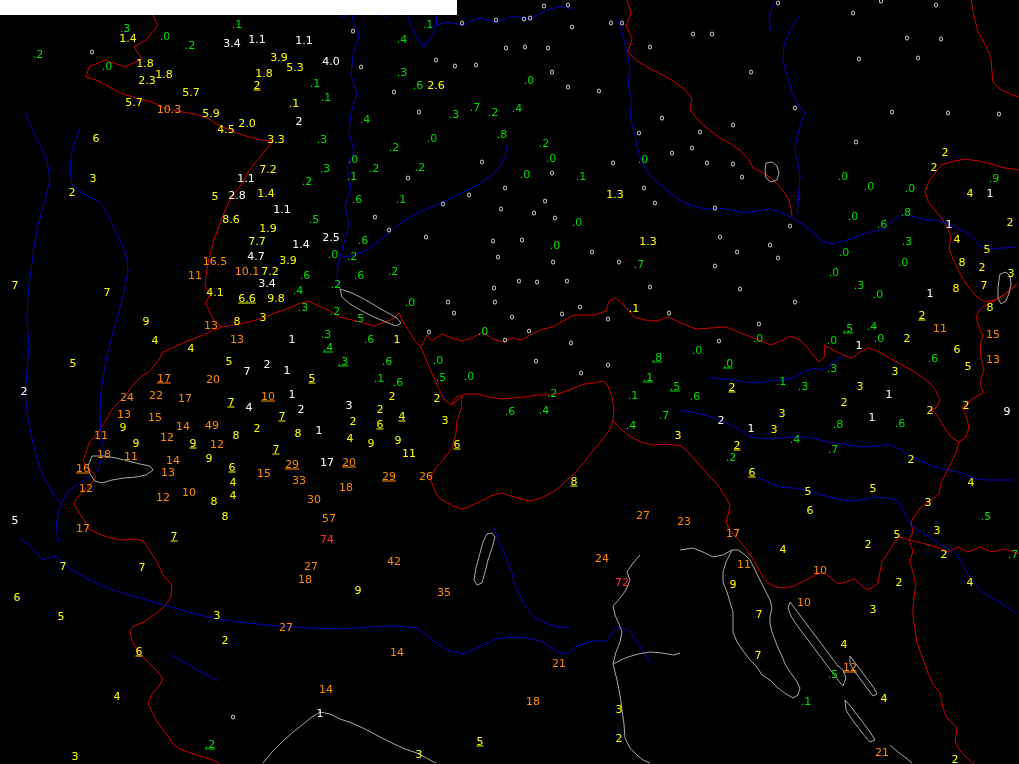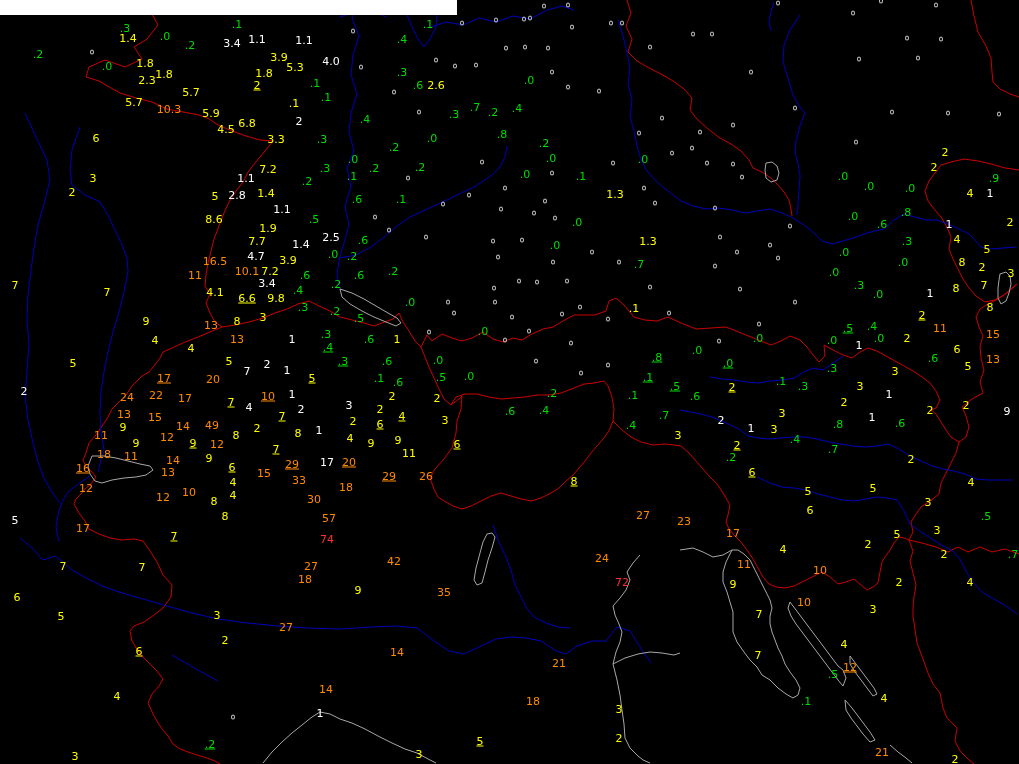--- a/index.html
+++ b/index.html
@@ -195,32 +195,32 @@
       <span class="st c-y" style="left: 145px; top: 63px;">1.8</span>
       <span class="st c-y" style="left: 164px; top: 74px;">1.8</span>
       <span class="st c-y" style="left: 147px; top: 80px;">2.3</span>
       <span class="st c-y" style="left: 264px; top: 73px;">1.8</span>
       <span class="st c-y ul" style="left: 257px; top: 85px;">2</span>
       <span class="st c-y" style="left: 279px; top: 57px;">3.9</span>
       <span class="st c-y" style="left: 295px; top: 67px;">5.3</span>
       <span class="st c-y" style="left: 191px; top: 92px;">5.7</span>
       <span class="st c-y" style="left: 134px; top: 102px;">5.7</span>
       <span class="st c-y" style="left: 211px; top: 113px;">5.9</span>
-      <span class="st c-y" style="left: 247px; top: 123px;">6.8</span>
+      <span class="st c-y" style="left: 247px; top: 123px;">2.0</span>
       <span class="st c-y" style="left: 226px; top: 129px;">4.5</span>
       <span class="st c-y" style="left: 276px; top: 139px;">3.3</span>
       <span class="st c-y" style="left: 294px; top: 103px;">.1</span>
       <span class="st c-y" style="left: 268px; top: 169px;">7.2</span>
       <span class="st c-y" style="left: 96px; top: 138px;">6</span>
       <span class="st c-y" style="left: 93px; top: 178px;">3</span>
       <span class="st c-y" style="left: 72px; top: 192px;">2</span>
       <span class="st c-y" style="left: 436px; top: 85px;">2.6</span>
       <span class="st c-y" style="left: 215px; top: 196px;">5</span>
       <span class="st c-y" style="left: 266px; top: 193px;">1.4</span>
-      <span class="st c-y" style="left: 214px; top: 219px;">8.6</span>
+      <span class="st c-y" style="left: 231px; top: 219px;">8.6</span>
       <span class="st c-y" style="left: 268px; top: 228px;">1.9</span>
       <span class="st c-y" style="left: 257px; top: 241px;">7.7</span>
       <span class="st c-y" style="left: 288px; top: 260px;">3.9</span>
       <span class="st c-y" style="left: 270px; top: 271px;">7.2</span>
       <span class="st c-y ul" style="left: 247px; top: 298px;">6.6</span>
       <span class="st c-y" style="left: 215px; top: 292px;">4.1</span>
       <span class="st c-y" style="left: 276px; top: 298px;">9.8</span>
       <span class="st c-y" style="left: 15px; top: 285px;">7</span>
       <span class="st c-y" style="left: 107px; top: 292px;">7</span>
       <span class="st c-y" style="left: 146px; top: 321px;">9</span>

